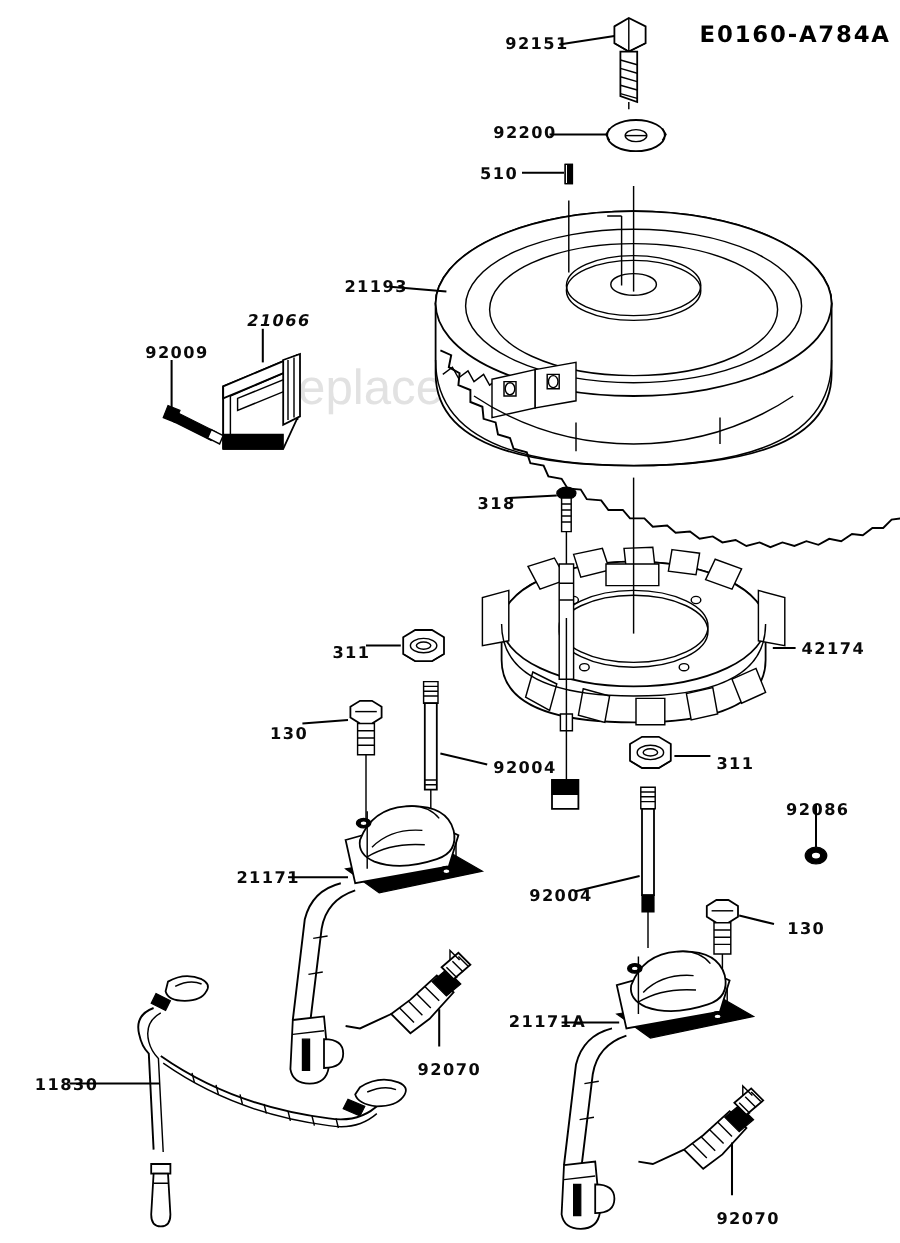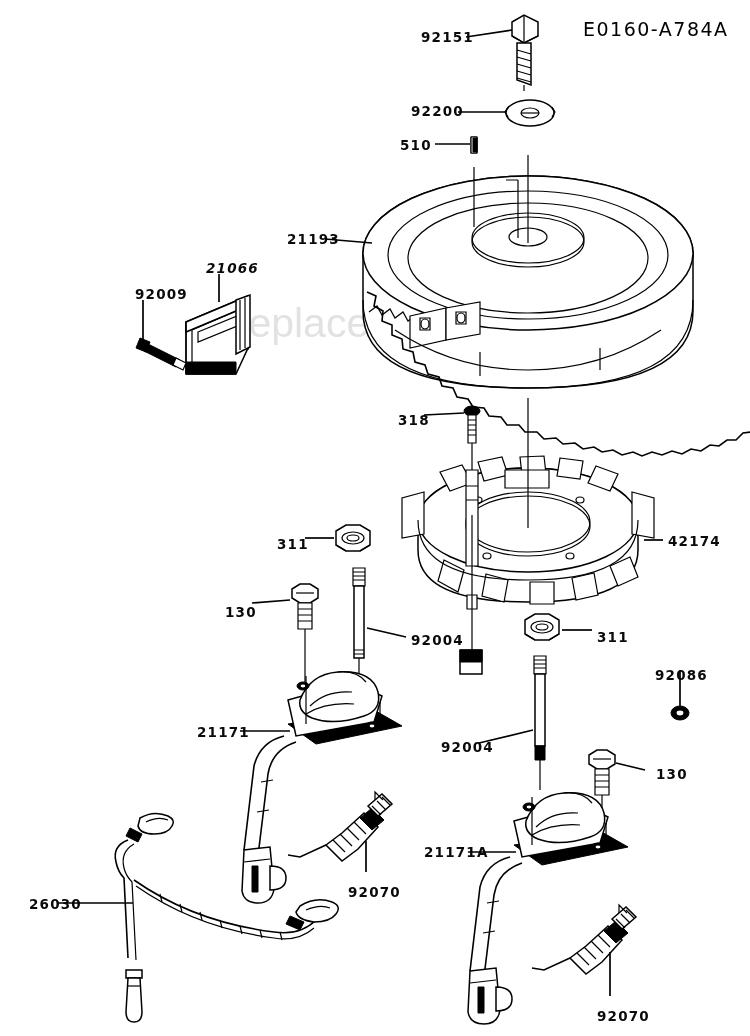--- a/index.html
+++ b/index.html
@@ -3,21 +3,21 @@
 <meta charset="utf-8">
 <title>Parts Diagram</title>
 <style>
   html,body{margin:0;padding:0;background:#ffffff;}
   body{width:750px;height:1036px;position:relative;overflow:hidden;
        font-family:"DejaVu Sans",sans-serif;color:#000;}
   #sheet{position:absolute;left:0;top:0;width:750px;height:1036px;}
   .lbl{position:absolute;font-family:"DejaVu Sans",sans-serif;font-weight:bold;
        font-size:13.5px;letter-spacing:1.2px;color:#0a0a0a;white-space:nowrap;
        line-height:1;}
-  .title{position:absolute;font-family:"DejaVu Sans",sans-serif;font-weight:normal;
+  .title{position:absolute;font-family:"DejaVu Sans",sans-serif;font-weight:bold;
          font-size:19px;letter-spacing:1.5px;color:#000;white-space:nowrap;}
   .wm{position:absolute;font-family:"Liberation Sans",sans-serif;
       font-size:41px;color:#e2e2e2;white-space:nowrap;letter-spacing:0px;
       z-index:0;font-weight:400;}
   svg{position:absolute;left:0;top:0;}
   .art{z-index:2;}
   .stroke{fill:none;stroke:#000;stroke-width:1.6;}
   .thin{fill:none;stroke:#000;stroke-width:1.2;}
   .lead{fill:none;stroke:#000;stroke-width:1.7;}
   .fillblk{fill:#000;stroke:#000;stroke-width:1;}
@@ -344,29 +344,29 @@
 
   </svg>
 
   <div class="title" style="left:583px;top:18px;">E0160-A784A</div>
 
   <div class="lbl" style="left:421px;top:31px;">92151</div>
   <div class="lbl" style="left:411px;top:105px;">92200</div>
   <div class="lbl" style="left:400px;top:139px;text-align:right;">510</div>
   <div class="lbl" style="left:287px;top:233px;">21193</div>
   <div class="lbl" style="left:206px;top:262px;font-style:italic;">21066</div>
-  <div class="lbl" style="left:135px;top:288px;">92009</div>
+  <div class="lbl" style="left:121px;top:288px;">92009</div>
   <div class="lbl" style="left:398px;top:414px;">318</div>
   <div class="lbl" style="left:668px;top:535px;">42174</div>
   <div class="lbl" style="left:277px;top:538px;">311</div>
   <div class="lbl" style="left:225px;top:606px;">130</div>
   <div class="lbl" style="left:411px;top:634px;">92004</div>
   <div class="lbl" style="left:597px;top:631px;">311</div>
   <div class="lbl" style="left:655px;top:659px;margin-top:10px;">92086</div>
   <div class="lbl" style="left:197px;top:726px;">21171</div>
   <div class="lbl" style="left:441px;top:741px;">92004</div>
   <div class="lbl" style="left:656px;top:768px;">130</div>
   <div class="lbl" style="left:424px;top:846px;">21171A</div>
   <div class="lbl" style="left:348px;top:886px;">92070</div>
-  <div class="lbl" style="left:29px;top:898px;">26030</div>
+  <div class="lbl" style="left:29px;top:898px;">11830</div>
   <div class="lbl" style="left:597px;top:1010px;">92070</div>
 
 </div>
 
 </body></html>

